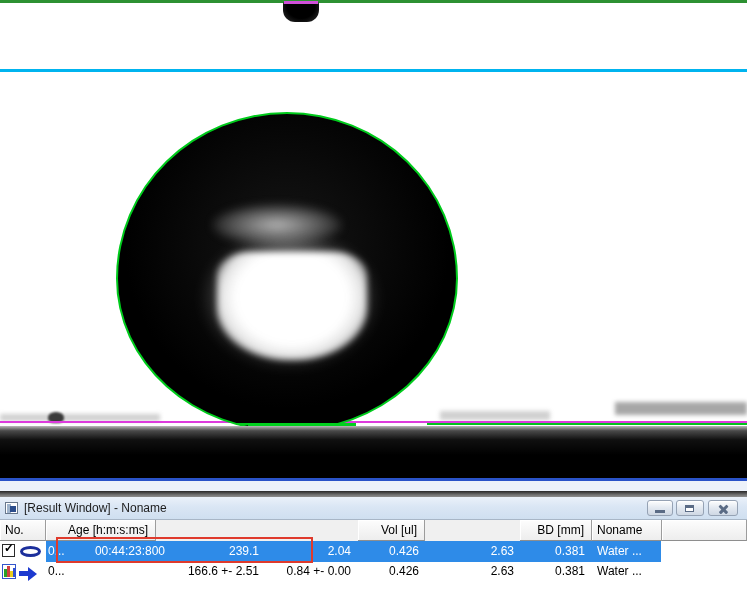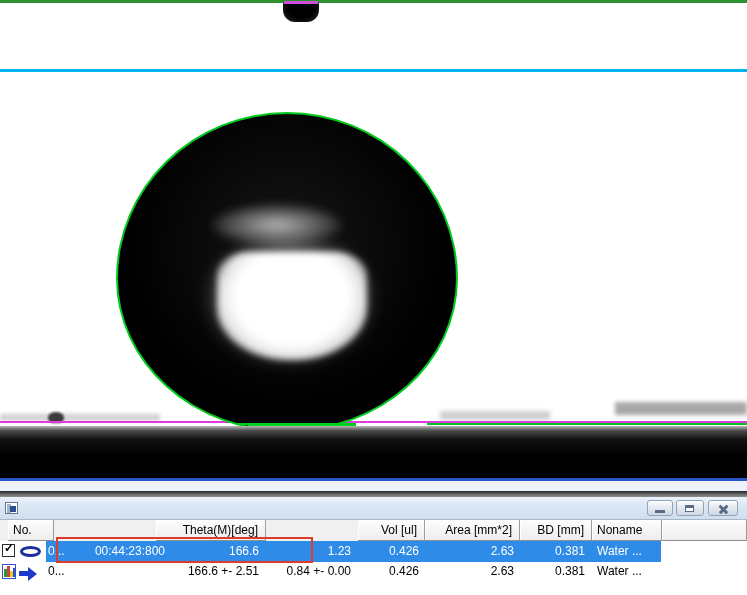--- a/index.html
+++ b/index.html
@@ -104,52 +104,52 @@
   <div class="abs substrate"></div>
 
   <div class="abs blue-divider"></div>
   <div class="abs light-band"></div>
 
   <div class="abs rw">
     <div class="abs frame"></div>
 
     <div class="abs titlebar">
       <div class="title-icon"></div>
+      <div class="title-text">[Result Window] - Noname</div>
       <div class="winbtn btn-min">
           <div class="glyph-min"></div>
         </div>
       <div class="winbtn btn-restore">
           <div class="glyph-restore"></div>
         </div>
       <div class="winbtn btn-close">
           <div class="glyph-x1"></div>
           <div class="glyph-x2"></div>
         </div>
     </div>
 
     <div class="abs thead">
-      <div class="th l" style="left:8px;width:46px">No.</div>
-      <div class="th r" style="left:156px;width:110px">Theta(M)[deg]</div>
+      <div class="th l" style="left:0;width:46px">No.</div>
+      <div class="th r" style="left:46px;width:110px">Age [h:m:s:ms]</div>
       <div class="th r" style="left:358px;width:67px">Vol [ul]</div>
-      <div class="th r" style="left:425px;width:95px">Area [mm*2]</div>
       <div class="th r" style="left:520px;width:72px">BD [mm]</div>
       <div class="th l" style="left:592px;width:70px">Noname</div>
       <div class="th" style="left:662px;width:85px"></div>
     </div>
 
     <div class="abs trow">
       <div class="sel-bg"></div>
       <div class="checkbox">
           <span>✓</span>
         </div>
       <div class="eye"></div>
       <span class="cell" style="left:48px">0...</span>
       <span class="cell" style="right:582px">00:44:23:800</span>
-      <span class="cell" style="right:488px">166.6</span>
-      <span class="cell" style="right:396px">1.23</span>
+      <span class="cell" style="right:488px">239.1</span>
+      <span class="cell" style="right:396px">2.04</span>
       <span class="cell" style="right:328px">0.426</span>
       <span class="cell" style="right:233px">2.63</span>
       <span class="cell" style="right:162px">0.381</span>
       <span class="cell" style="left:597px">Water ...</span>
     </div>
 
     <div class="abs trow2">
       <div class="charticon">
         <div class="bar b1"></div>
         <div class="bar b2"></div>

